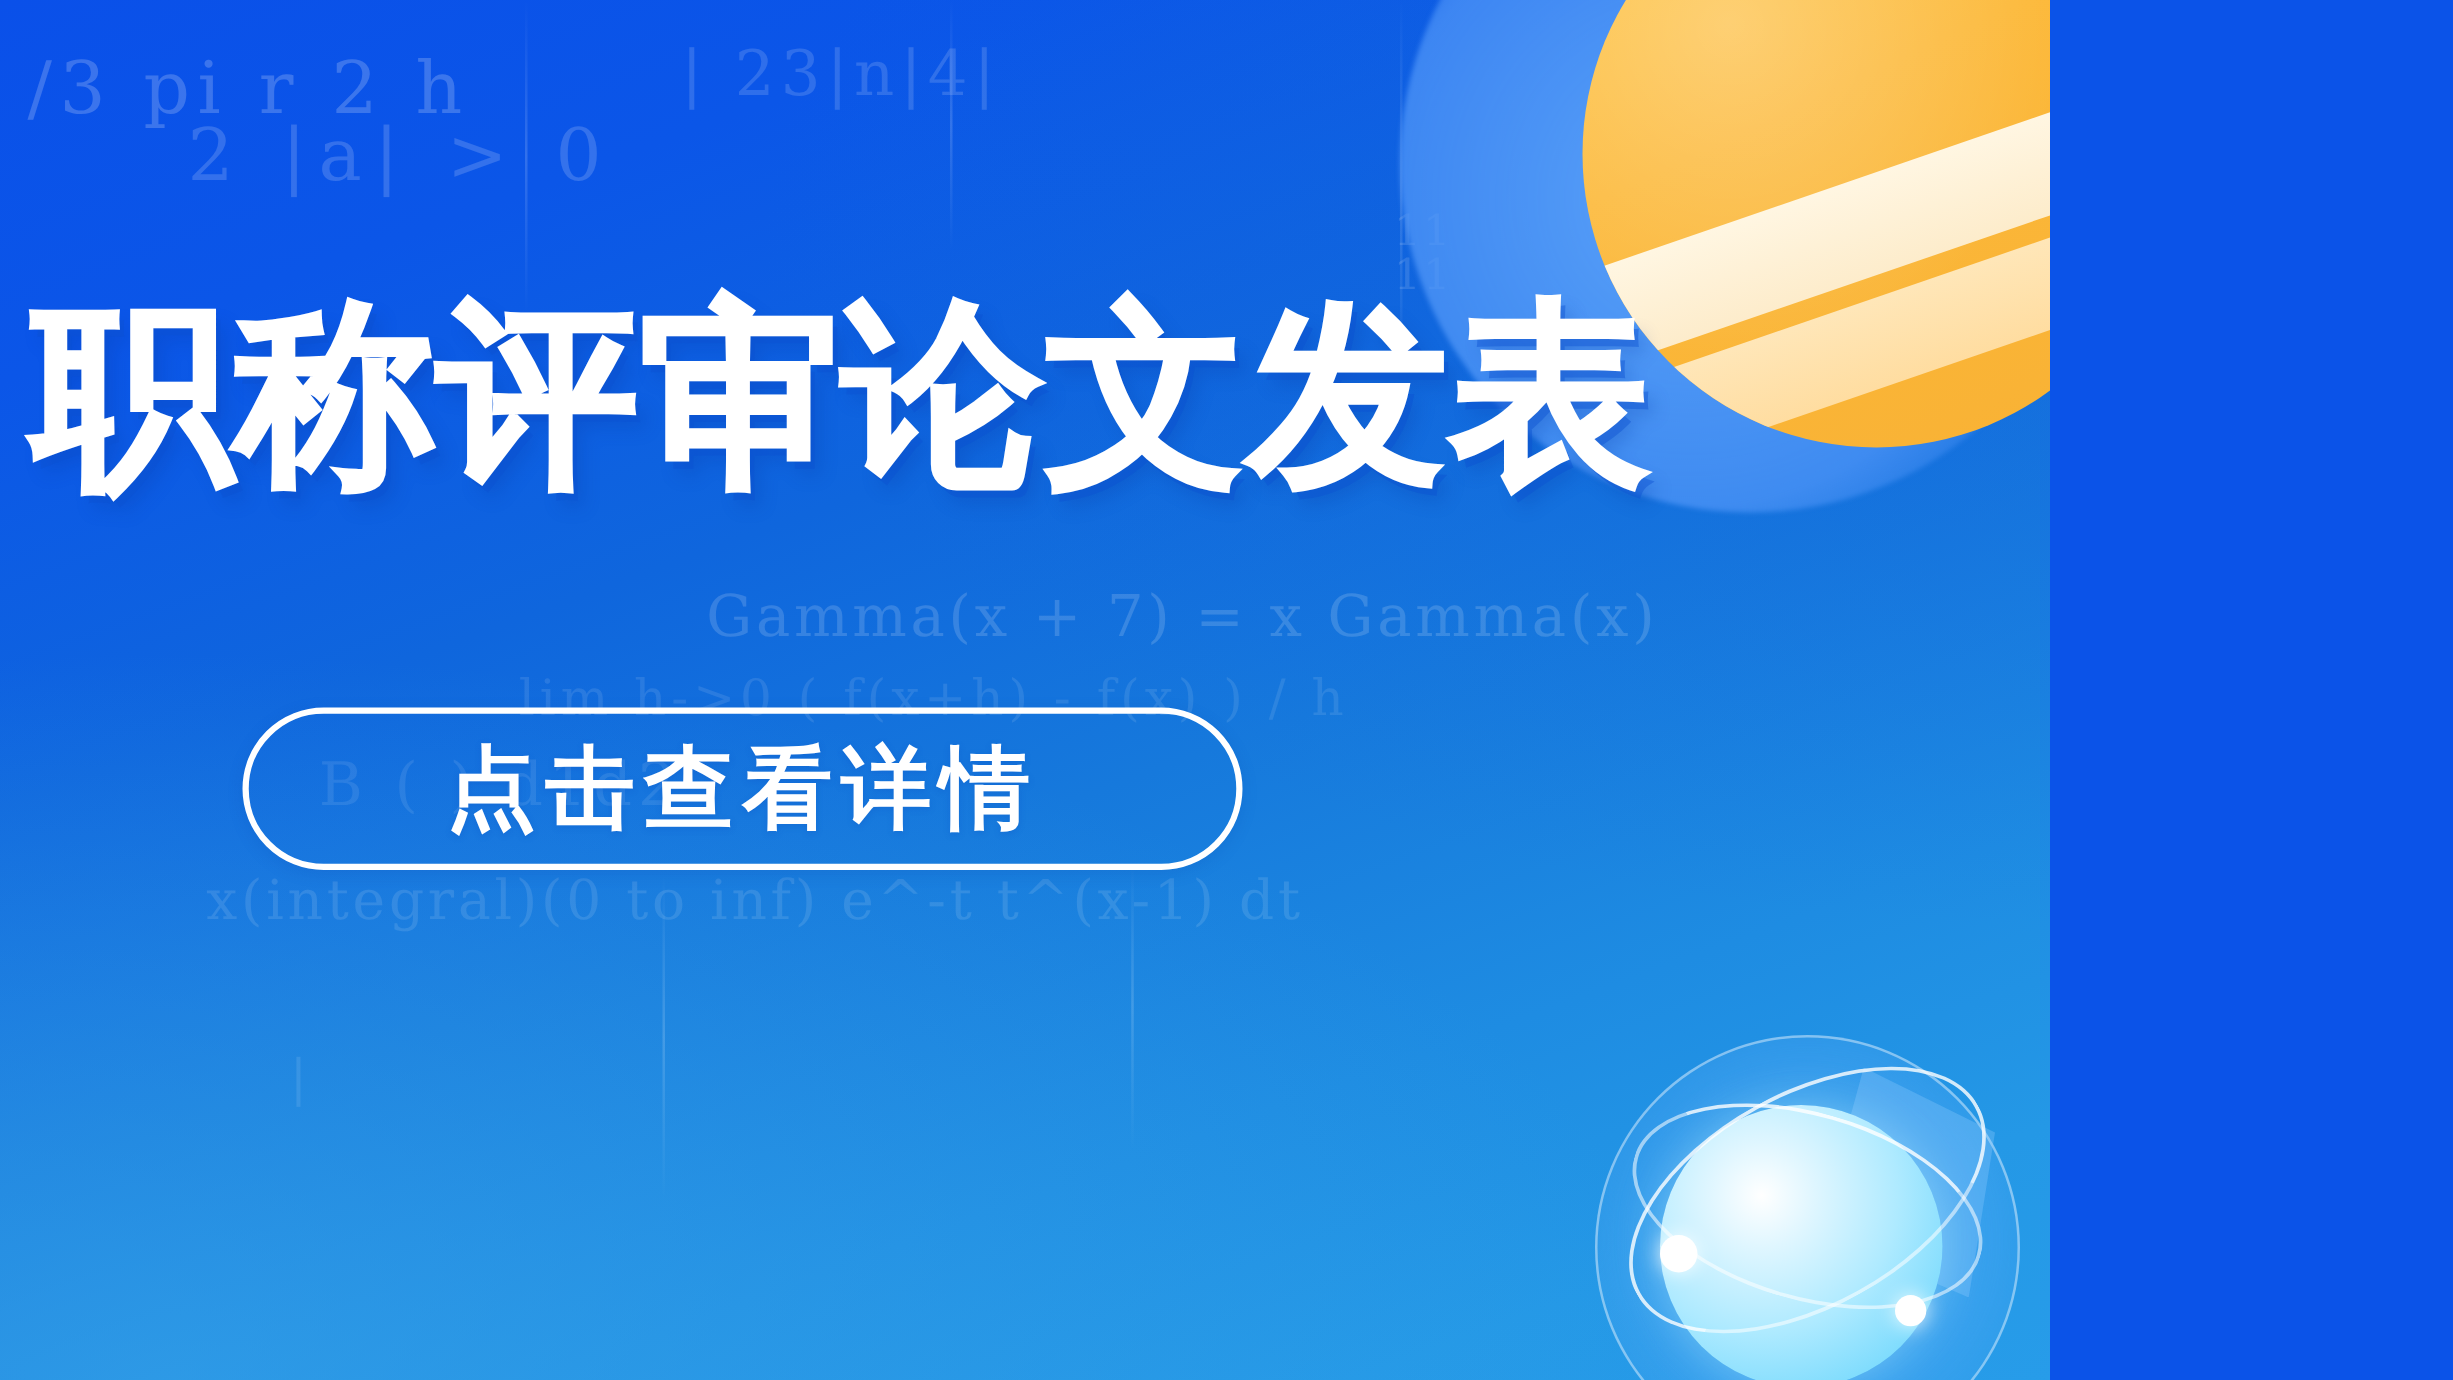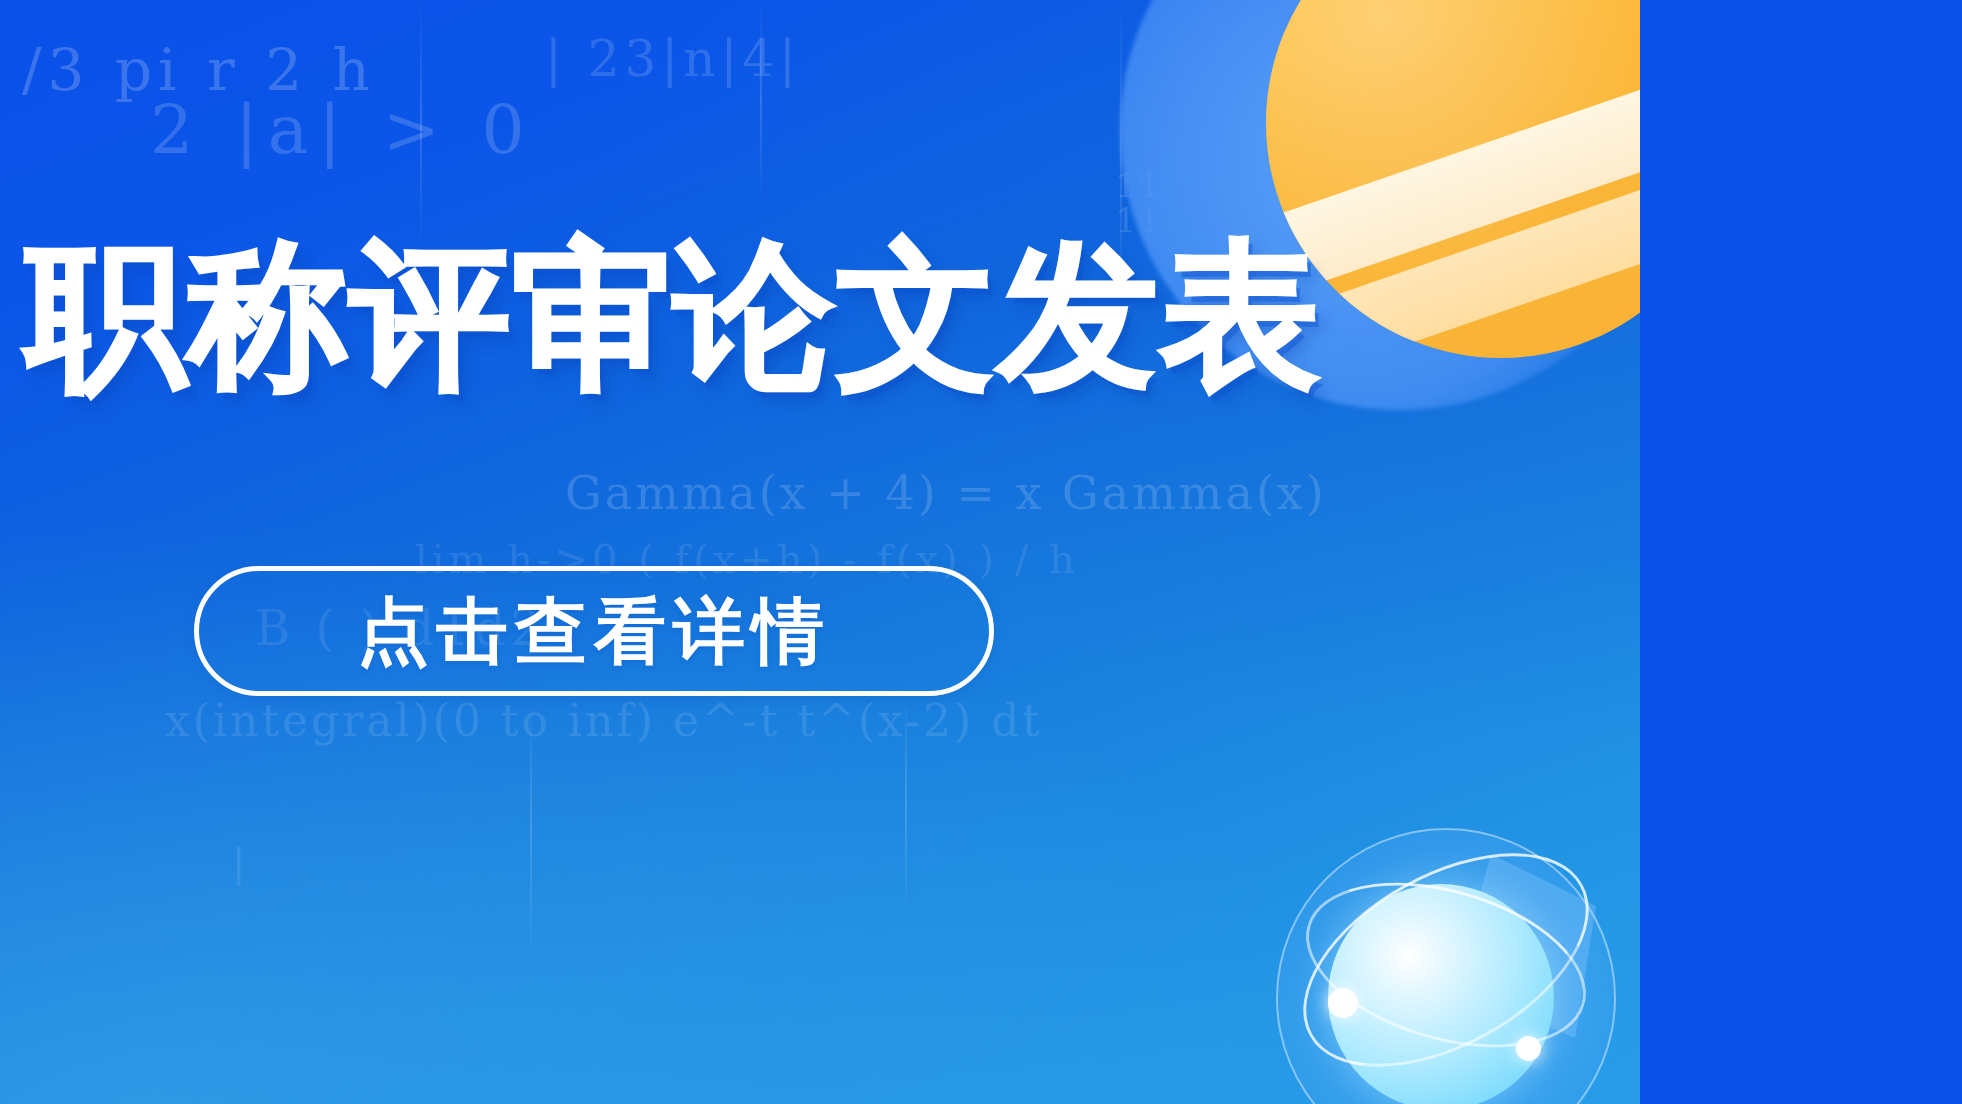--- a/index.html
+++ b/index.html
@@ -45,21 +45,21 @@
     font-family: "DejaVu Serif", "Liberation Serif", serif;
     color: rgba(255,255,255,0.165);
     white-space: nowrap;
     letter-spacing: 2px;
   }
   .math {
     position: absolute;
     white-space: nowrap;
   }
   .m-topleft   { left: 22px;   top: 36px;   font-size: 58px; letter-spacing: 6px; color: rgba(255,255,255,0.20); }
-  .m-topleft2  { left: 150px;  top: 90px;   font-size: 68px; letter-spacing: 10px; color: rgba(255,255,255,0.17); }
+  .m-topleft2  { left: 150px;  top: 90px;   font-size: 58px; letter-spacing: 10px; color: rgba(255,255,255,0.17); }
   .m-topmid    { left: 545px;  top: 30px;   font-size: 50px; letter-spacing: 5px; color: rgba(255,255,255,0.15); }
   .m-row0      { left: 270px;  top: 190px;  font-size: 38px; letter-spacing: 4px; color: rgba(255,255,255,0.10); }
   .m-gamma     { left: 565px;  top: 466px;  font-size: 46px; letter-spacing: 3px; color: rgba(255,255,255,0.155); }
   .m-row2      { left: 415px;  top: 536px;  font-size: 40px; letter-spacing: 4px; color: rgba(255,255,255,0.10); }
   .m-row3      { left: 255px;  top: 600px;  font-size: 48px; letter-spacing: 5px; color: rgba(255,255,255,0.095); }
   .m-bottom    { left: 165px;  top: 695px;  font-size: 44px; letter-spacing: 3px; color: rgba(255,255,255,0.115); }
   .m-tick1     { left: 1115px; top: 165px;  font-size: 34px; color: rgba(255,255,255,0.13); }
   .m-tick2     { left: 1115px; top: 200px;  font-size: 34px; color: rgba(255,255,255,0.13); }
   .m-vert      { left: 232px;  top: 840px;  font-size: 40px; color: rgba(255,255,255,0.10); }
 
@@ -235,24 +235,24 @@
 <body>
 
 <div class="banner">
 
   <div class="bg-sheen"></div>
 
   <div class="math-layer">
     <div class="math m-topleft">/3 pi r 2 h</div>
     <div class="math m-topleft2">2 |a| &gt; 0</div>
     <div class="math m-topmid">| 23|n|4|</div>
-    <div class="math m-gamma">Gamma(x + 4) = x Gamma(x)</div>
+    <div class="math m-gamma">Gamma(x + 7) = x Gamma(x)</div>
     <div class="math m-row2">lim h-&gt;0 ( f(x+h) - f(x) ) / h</div>
     <div class="math m-row3">B ( ) d1d2</div>
-    <div class="math m-bottom">x(integral)(0 to inf) e^-t t^(x-2) dt</div>
+    <div class="math m-bottom">x(integral)(0 to inf) e^-t t^(x-1) dt</div>
     <div class="math m-tick1">11</div>
     <div class="math m-tick2">11</div>
     <div class="math m-vert">|</div>
   </div>
 
   <div class="streak" style="left:420px; top:0; height:250px;"></div>
   <div class="streak" style="left:760px; top:0; height:200px;"></div>
   <div class="streak" style="left:1120px;top:0; height:300px;"></div>
   <div class="streak" style="left:530px; top:700px;height:260px;"></div>
   <div class="streak" style="left:905px; top:690px;height:230px;"></div>

